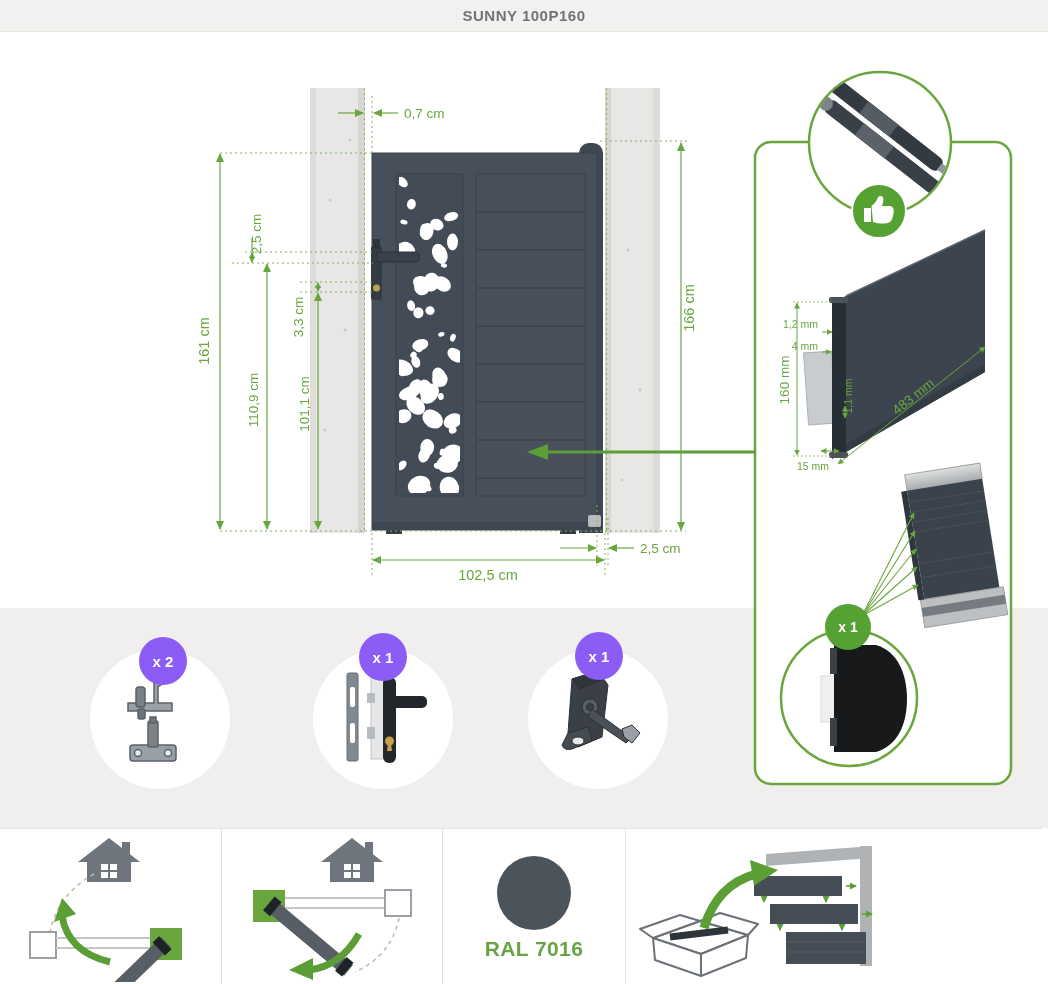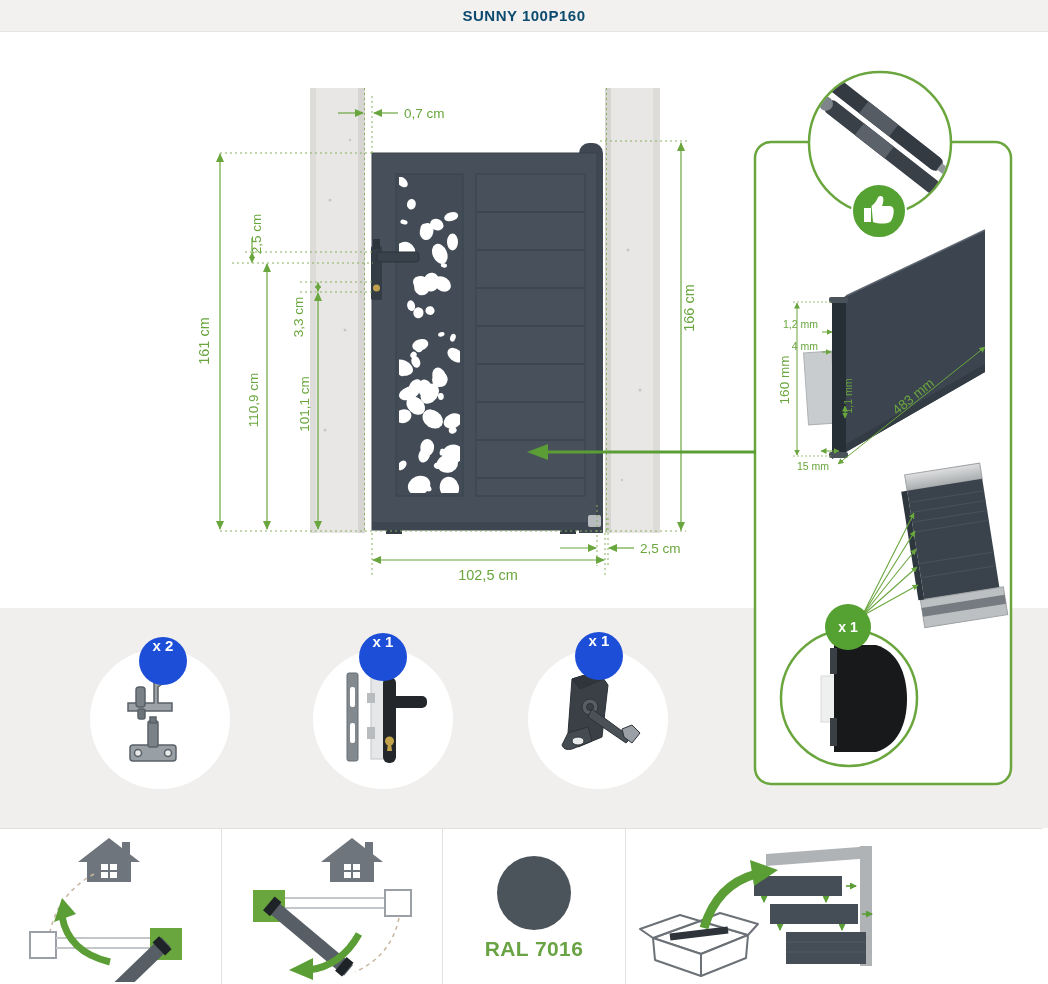--- a/index.html
+++ b/index.html
@@ -1,25 +1,25 @@
 <!DOCTYPE html>
 <html><head>
 <meta charset="utf-8">
 <style>
   html,body{margin:0;padding:0;background:#fff;}
   .page{position:relative;width:1048px;height:984px;background:#ffffff;overflow:hidden;
         font-family:"Liberation Sans",sans-serif;}
   .top-band{position:absolute;top:0;left:0;width:1048px;height:32px;background:#f2f1ef;
         border-bottom:1px solid #e6e5e2;display:flex;align-items:center;justify-content:center;box-sizing:border-box;}
-  .title{color:#0c4a6e;font-size:15px;font-weight:bold;letter-spacing:.5px;}
+  .title{color:#737373;font-size:15px;font-weight:bold;letter-spacing:.5px;}
   .mid-band{position:absolute;top:608px;left:0;width:1048px;height:220px;background:#f0efed;}
   .hw-circle{position:absolute;width:140px;height:140px;border-radius:50%;background:#fff;top:41px;}
   .hw-circle svg{position:absolute;left:0;top:0;}
-  .badge{position:absolute;width:48px;height:48px;border-radius:50%;background:#1d4ed8;color:#fff;
-        font-weight:bold;font-size:15px;display:flex;justify-content:center;z-index:3;}
+  .badge{position:absolute;width:48px;height:48px;border-radius:50%;background:#8b5cf6;color:#fff;
+        font-weight:bold;font-size:15px;display:flex;align-items:center;justify-content:center;z-index:3;}
   .diagram-svg{position:absolute;top:0;left:0;z-index:2;}
   .bottom-row{position:absolute;top:828px;left:0;width:1042px;height:156px;background:#fff;
         border-top:1px solid #e2e1de;display:flex;box-sizing:border-box;}
   .cell{position:relative;display:flex;flex-direction:column;align-items:center;justify-content:center;
         border-right:1px solid #e2e1de;box-sizing:border-box;height:100%;}
   .cell:last-child{border-right:none;}
   .c1{width:222px;} .c2{width:221px;} .c3{width:183px;} .c4{width:165px;} .c5{width:257px;}
   .feature-label{color:#6aa344;font-size:21px;font-weight:600;letter-spacing:.4px;margin-top:4px;}
   svg text{font-family:"Liberation Sans",sans-serif;}
   .dim{fill:#69a63d;font-size:13.5px;}

